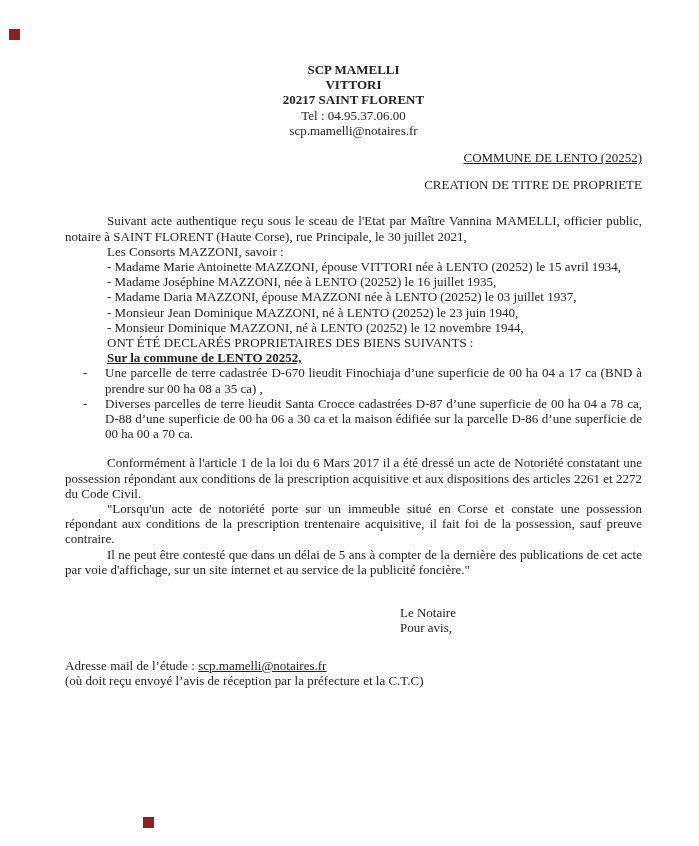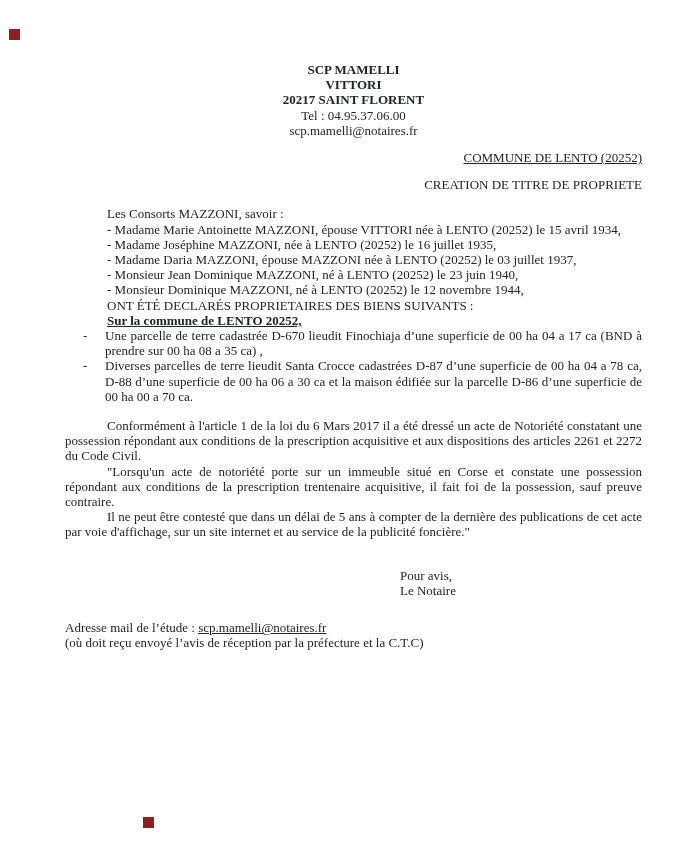--- a/index.html
+++ b/index.html
@@ -24,21 +24,21 @@
   .bold { font-weight: bold; }
   .underline { text-decoration: underline; }
   .header-line { white-space: nowrap; }
   .doc-title { text-align: right; margin-top: 12px; }
   .para {
     text-align: justify;
     text-indent: 42px;
   }
   .intro-para { margin-top: 21px; }
   .block-indent { margin-left: 42px; }
-  .consorts-block { margin-top: 14px; }
+  .consorts-block { margin-top: 0; }
   .decl-block { margin-top: 0; }
   .parcel-row {
     display: flex;
     margin-left: 18px;
   }
   .parcel-dash {
     flex: none;
     width: 22px;
   }
   .parcel-text {
@@ -80,20 +80,21 @@
     <div class="header-line">Tel : 04.95.37.06.00</div>
     <div class="header-line">scp.mamelli@notaires.fr</div>
   </div>
 
   <div class="doc-title">
     <span class="underline">COMMUNE DE LENTO (20252)</span>
   </div>
 
   <div class="doc-title">CREATION DE TITRE DE PROPRIETE</div>
 
+  <div class="para intro-para">Suivant acte authentique reçu sous le sceau de l'Etat par Maître Vannina MAMELLI, officier public, notaire à SAINT FLORENT (Haute Corse), rue Principale, le 30 juillet 2021,</div>
 
   <div class="consorts-block block-indent">
     <div>Les Consorts MAZZONI, savoir :</div>
     <div>- Madame Marie Antoinette MAZZONI, épouse VITTORI née à LENTO (20252) le 15 avril 1934,</div>
     <div>- Madame Joséphine MAZZONI, née à LENTO (20252) le 16 juillet 1935,</div>
     <div>- Madame Daria MAZZONI, épouse MAZZONI née à LENTO (20252) le 03 juillet 1937,</div>
     <div>- Monsieur Jean Dominique MAZZONI, né à LENTO (20252) le 23 juin 1940,</div>
     <div>- Monsieur Dominique MAZZONI, né à LENTO (20252) le 12 novembre 1944,</div>
   </div>
 
@@ -110,22 +111,22 @@
     </div>
   </div>
 
   <div class="legal-block">
     <div class="para">Conformément à l'article 1 de la loi du 6 Mars 2017 il a été dressé un acte de Notoriété constatant une possession répondant aux conditions de la prescription acquisitive et aux dispositions des articles 2261 et 2272 du Code Civil.</div>
     <div class="para">"Lorsqu'un acte de notoriété porte sur un immeuble situé en Corse et constate une possession répondant aux conditions de la prescription trentenaire acquisitive, il fait foi de la possession, sauf preuve contraire.</div>
     <div class="para">Il ne peut être contesté que dans un délai de 5 ans à compter de la dernière des publications de cet acte par voie d'affichage, sur un site internet et au service de la publicité foncière."</div>
   </div>
 
   <div class="signature-block">
+    <div>Le Notaire</div>
     <div>Pour avis,</div>
-    <div>Le Notaire</div>
   </div>
 
   <div class="footer-block">
     <div>
       <span>Adresse mail de l’étude : </span><span class="email-link">scp.mamelli@notaires.fr</span>
     </div>
     <div>(où doit reçu envoyé l’avis de réception par la préfecture et la C.T.C)</div>
   </div>
 
 </div>

